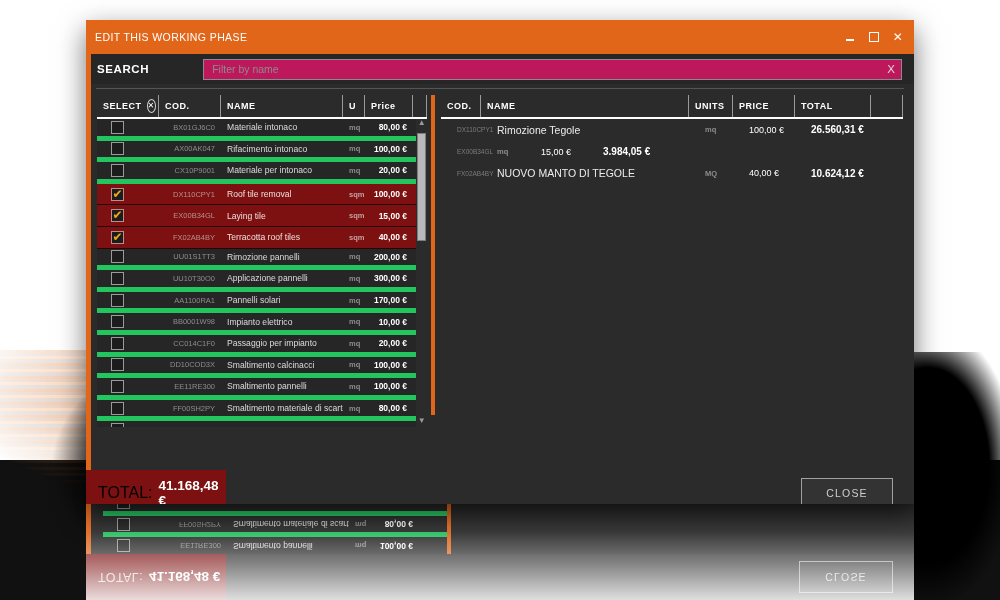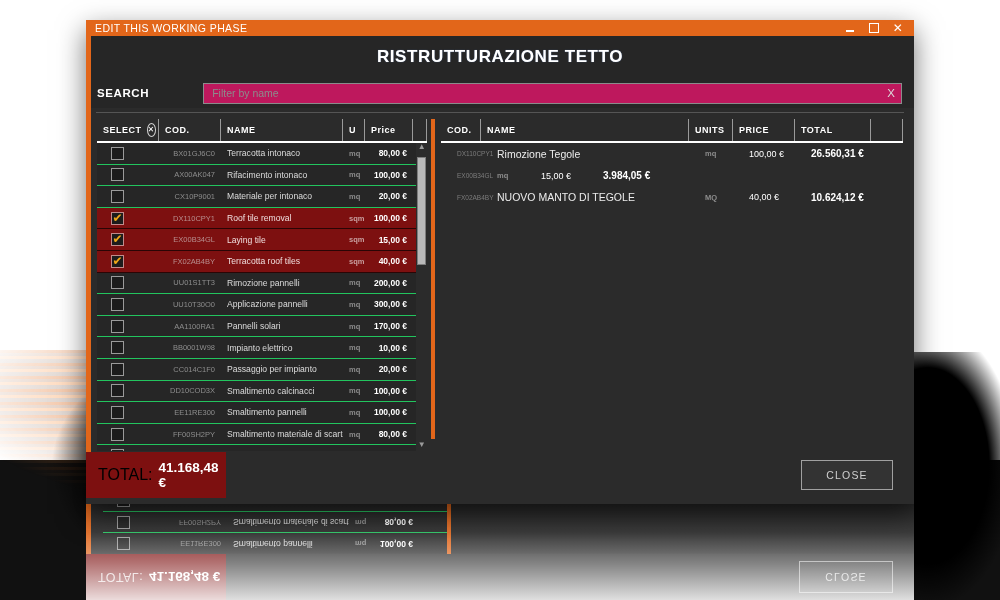--- a/index.html
+++ b/index.html
@@ -38,21 +38,21 @@
   }
 
   
   #window{
     position:absolute;left:86px;top:20px;width:828px;height:484px;
     background:#2b2b2b;
     box-shadow:0 10px 26px rgba(0,0,0,.55);
     overflow:hidden;
   }
   #titlebar{
-    height:16px;background:#e2661a;color:#fff;
+    height:34px;background:#e2661a;color:#fff;
     display:flex;align-items:center;
     font-size:10.5px;letter-spacing:.4px;
   }
   #titlebar .tb-title{padding-left:9px;flex:1;font-weight:400;}
   .win-btns{display:flex;align-items:center;gap:0;padding-right:4px;}
   .win-btn{
     width:24px;height:22px;display:flex;align-items:center;justify-content:center;
     color:#fff;font-size:11px;line-height:1;
   }
   .glyph-min{display:block;width:8px;height:1.5px;background:#fff;margin-top:6px;}
@@ -130,21 +130,21 @@
   .r-units{width:44px;}
   .r-price{width:62px;}
   .r-total{width:76px;}
   .r-end{flex:1;}
 
   .tbody{position:relative;flex:1;overflow:hidden;background:#2b2b2b;}
   #leftbody{background:#262626;}
 
   .row{
     display:flex;align-items:center;height:21.6px;
-    border-bottom:1px solid #22c55e;box-sizing:border-box;
+    border-bottom:5px solid #22c55e;box-sizing:border-box;
   }
   .row.sel{background:#7d1010;border-bottom:1px solid #2a0505;}
   .cell{
     font-size:8.5px;box-sizing:border-box;padding:0 6px;
     white-space:nowrap;overflow:hidden;
   }
   .cell-sel{width:62px;display:flex;align-items:center;padding-left:14px;}
   .cell-cod{width:62px;color:#8d8d8d;font-size:7.5px;text-align:right;padding-right:6px;}
   .row.sel .cell-cod{color:#b98f8f;}
   .cell-name{width:122px;color:#dcdcdc;font-size:8.6px;}
@@ -303,21 +303,20 @@
         </div>
       <div class="win-btn">
           <i class="glyph-close">✕</i>
         </div>
     </div>
   </div>
 
   <div id="winbody">
     <div id="leftstrip"></div>
 
-    <div id="apptitle">RISTRUTTURAZIONE TETTO</div>
 
     <div id="searchrow">
       <span id="searchlabel">SEARCH</span>
       <div id="searchbox">
         <input id="searchinput" type="text" placeholder="Filter by name" style="">
         <span id="clearx">X</span>
       </div>
     </div>
     <div id="seprule"></div>
 
@@ -335,21 +334,21 @@
           <div class="th c-price">Price</div>
           <div class="th c-end"></div>
         </div>
         <div class="tbody" id="leftbody">
           <div id="leftrows">
               <div class="row">
                 <div class="cell cell-sel">
                   <div class="chk"></div>
                 </div>
                 <div class="cell cell-cod">BX01GJ6C0</div>
-                <div class="cell cell-name">Terracotta intonaco</div>
+                <div class="cell cell-name">Materiale intonaco</div>
                 <div class="cell cell-u">mq</div>
                 <div class="cell cell-price">80,00 €</div>
                 <div class="cell cell-end"></div>
               </div>
               <div class="row">
                 <div class="cell cell-sel">
                   <div class="chk"></div>
                 </div>
                 <div class="cell cell-cod">AX00AK047</div>
                 <div class="cell cell-name">Rifacimento intonaco</div>

